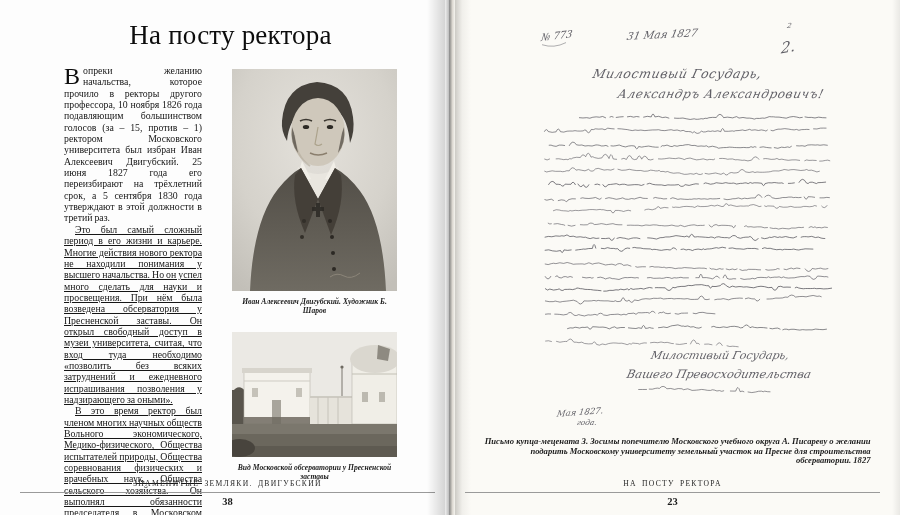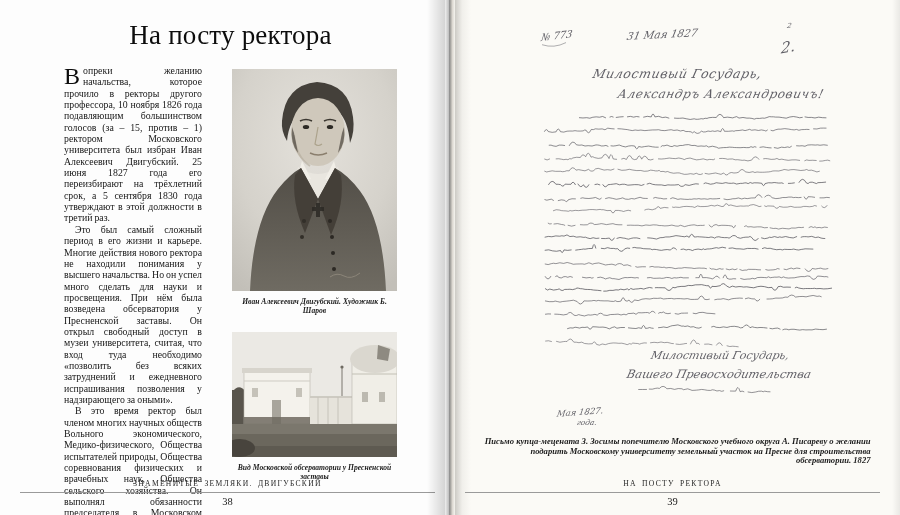--- a/index.html
+++ b/index.html
@@ -19,36 +19,36 @@
     background:linear-gradient(90deg,rgba(40,35,25,0.22),rgba(40,35,25,0.05) 45%,rgba(0,0,0,0) 100%);pointer-events:none;}
   .page-right::after{content:'';position:absolute;right:0;top:0;width:8px;height:100%;
     background:linear-gradient(270deg,rgba(0,0,0,0.07),rgba(0,0,0,0) 100%);pointer-events:none;}
 
   
   .lp-inner{padding:20px 48px 0 64px;}
   h1.title{font-size:27px;font-weight:500;text-align:center;margin:0 0 14px 0;color:#0d0d0d;letter-spacing:0.2px;}
   .columns{display:flex;gap:10px;}
   .text-col{width:158px;font-size:9.8px;line-height:11.35px;text-align:justify;hyphens:auto;word-spacing:-0.4px;}
   .text-col p{margin:0;}
-  .text-col p.indent{text-indent:11px;}
+  .text-col p.indent{text-indent:11px;text-decoration:underline;}
   .dropcap{float:left;font-size:24px;line-height:21px;padding:1px 3px 0 0;font-weight:500;color:#0d0d0d;}
   .img-col{width:165px;padding-left:20px;}
   figure{margin:0;}
   figcaption{font-size:7.6px;font-style:italic;font-weight:600;text-align:center;margin-top:6px;line-height:9px;color:#1c1c1c;}
   .photo{width:165px;display:block;}
   .fig-portrait{margin-top:4px;}
   .fig-observatory{margin-top:17px;}
 
   
   .page-footer{position:absolute;bottom:8px;text-align:center;}
   .page-left .page-footer{left:20px;right:10px;}
   .page-right .page-footer{left:10px;right:20px;}
   .running-head{font-size:7.6px;letter-spacing:1.3px;word-spacing:2px;color:#262626;display:block;}
   .footer-rule{border:none;border-top:1px solid #9a9a9a;margin:4px 0 3px 0;}
-  .folio{font-size:10.5px;color:#1a1a1a;display:block;margin-top:2px;}
+  .folio{font-size:10.5px;color:#1a1a1a;display:block;margin-top:2px;font-weight:bold;}
 
   
   .letter{position:absolute;left:0;top:0;width:445px;height:462px;}
   .hw-svg{position:absolute;left:0;top:0;transform:rotate(-0.3deg);}
   .hw{position:absolute;font-family:"DejaVu Serif","Liberation Serif",serif;font-style:italic;
       color:#3f3e47;opacity:0.82;white-space:nowrap;}
   .hw-number{left:86px;top:30px;font-size:10px;transform:rotate(-7deg) skewX(-14deg);}
   .hw-datetop{left:172px;top:28px;font-size:10.5px;transform:rotate(-3deg) skewX(-14deg);}
   .hw-mark-small{left:332px;top:22px;font-size:7px;transform:skewX(-10deg);}
   .hw-mark{left:326px;top:38px;font-size:15px;transform:rotate(-10deg) skewX(-14deg);}
@@ -195,16 +195,16 @@
       <span class="hw hw-sal2">Александръ Александровичъ!</span>
       <span class="hw hw-clo1">Милостивый Государь,</span>
       <span class="hw hw-clo2">Вашего Превосходительства</span>
       <span class="hw hw-dateb1">Мая 1827.</span>
       <span class="hw hw-dateb2">года.</span>
     </div>
     <p class="letter-caption">Письмо купца-мецената З. Зосимы попечителю Московского учебного округа А. Писареву о желании подарить Московскому университету земельный участок на Пресне для строительства обсерватории. 1827</p>
     <div class="page-footer">
       <span class="running-head">НА ПОСТУ РЕКТОРА</span>
       <hr class="footer-rule">
-      <span class="folio">39</span>
+      <span class="folio">23</span>
     </div>
   </section>
 </div>
 
 </body></html>

